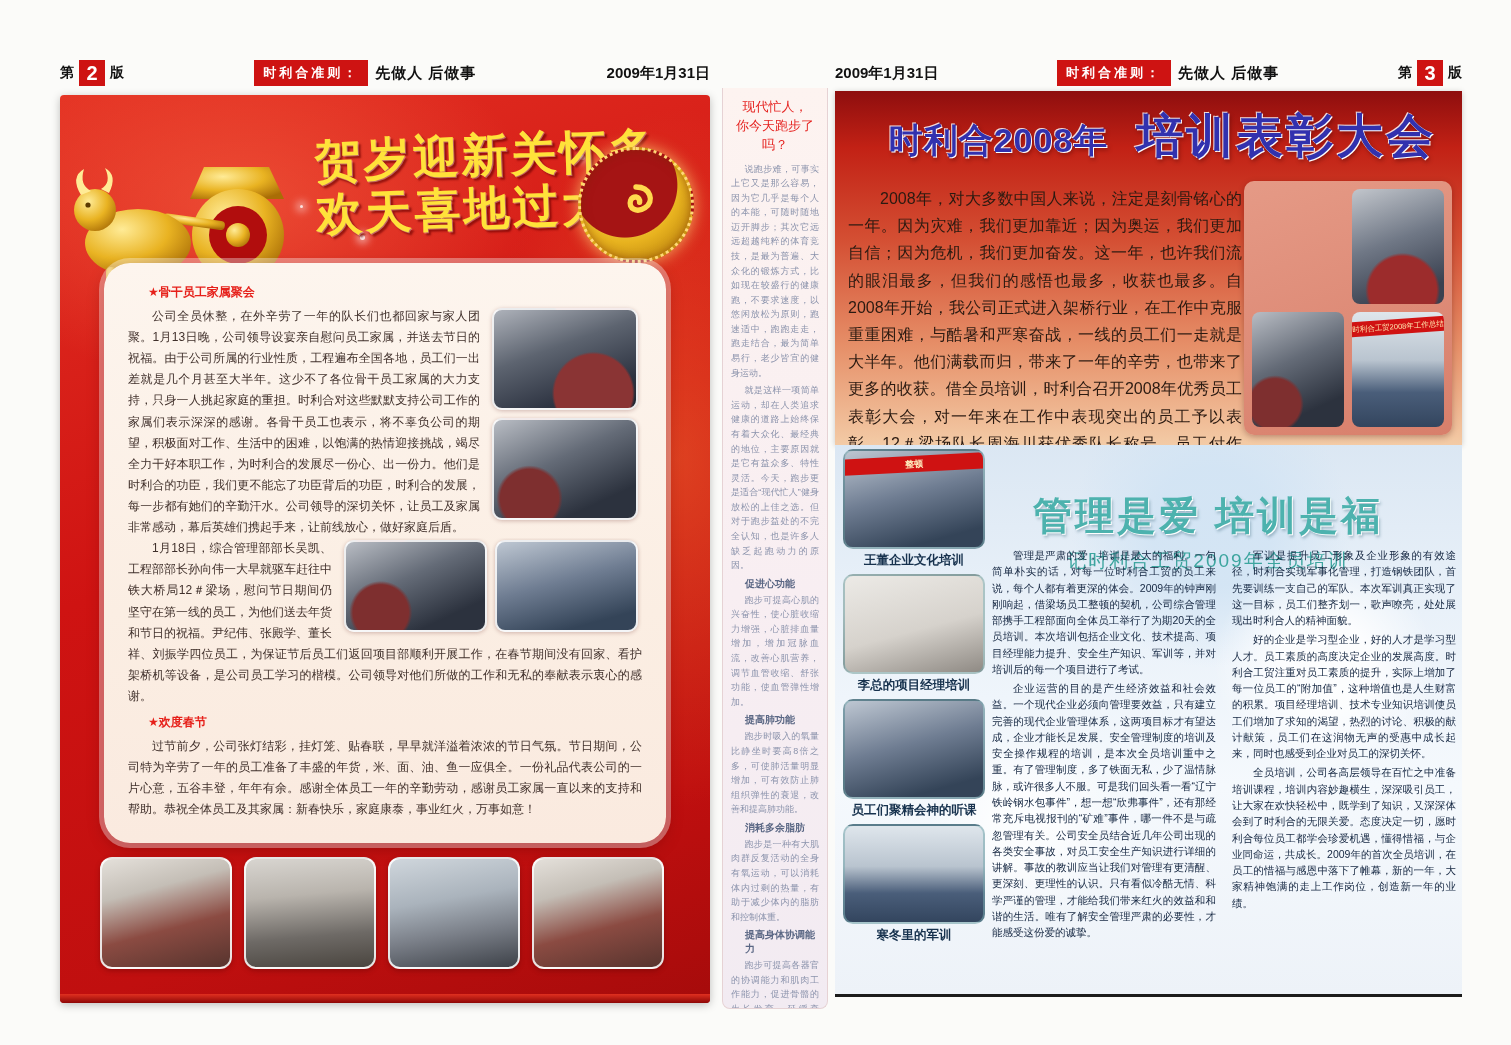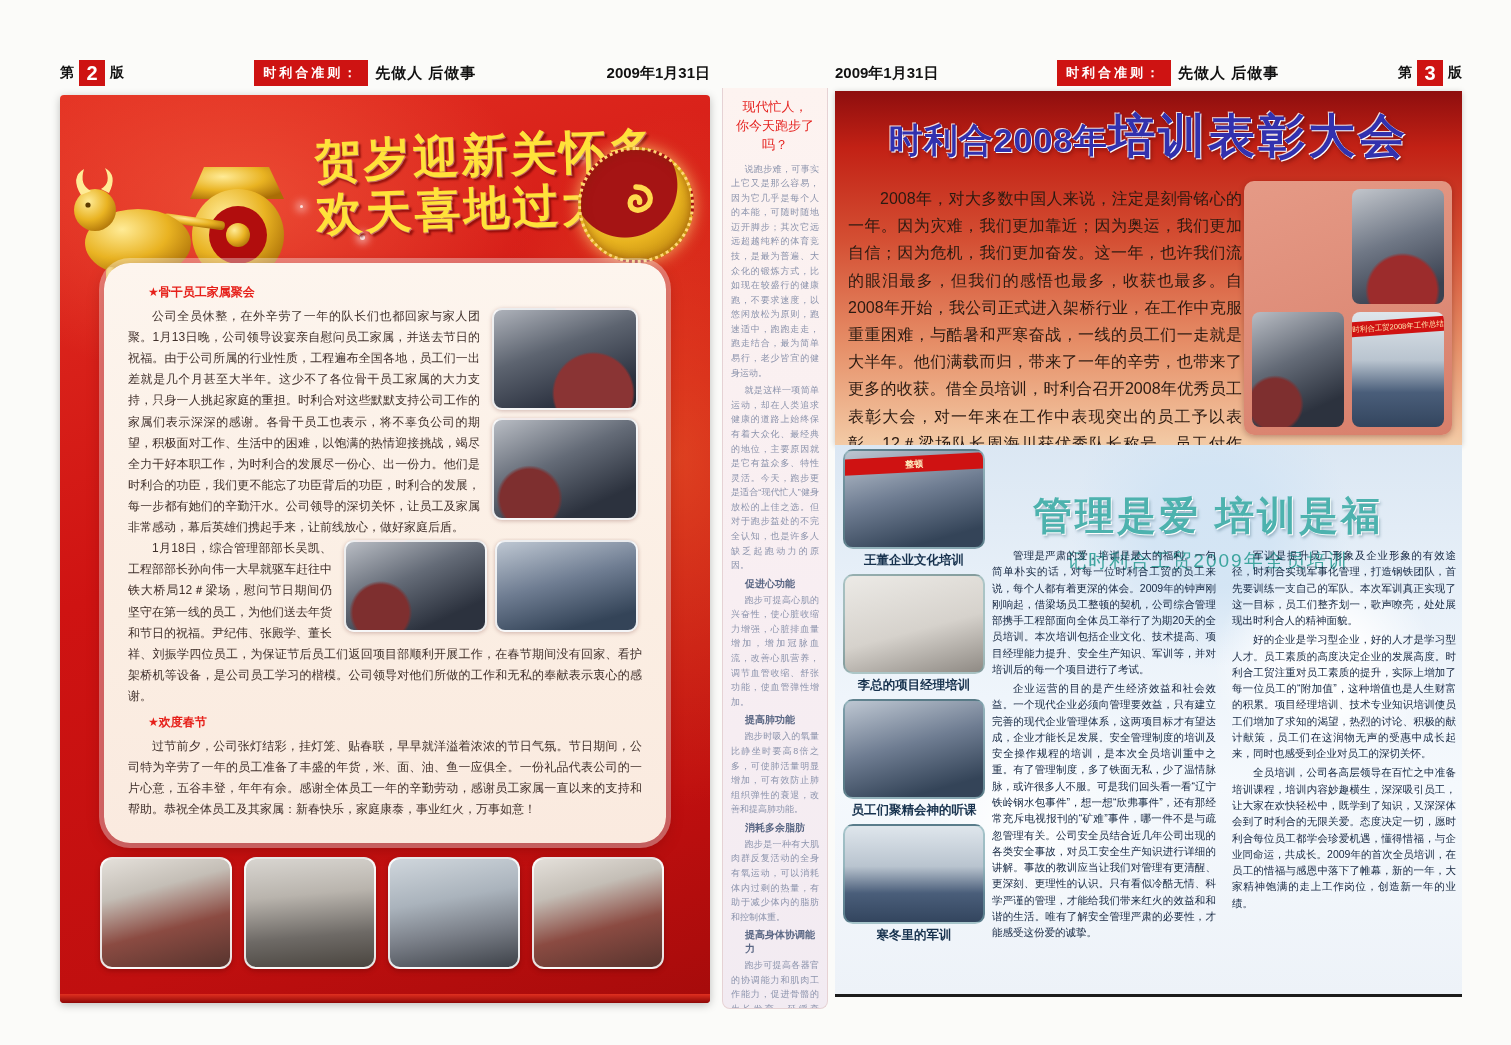--- a/index.html
+++ b/index.html
@@ -94,20 +94,21 @@
   .rp { position:absolute; left:835px; top:55px; width:627px; height:950px; }
   .rp-banner {
     position:absolute; left:0; top:36px; width:627px; height:354px; overflow:hidden;
     background:linear-gradient(180deg,#8e0e0e 0%, #c22115 16%, #d44f33 42%, #e68f68 72%, #f3cba6 100%);
     box-shadow:0 1px 6px rgba(0,0,0,.2);
   }
   .rp-headline { position:absolute; left:0; top:14px; width:100%; text-align:center; white-space:nowrap; }
   .hl-prefix, .hl-main {
     font-weight:bold; color:#3231ae;
     text-shadow:1px 1px 0 #fff, -1px -1px 0 rgba(255,255,255,.85), 2px 3px 4px rgba(60,0,0,.4);
+    margin-left:28px;
   }
   .hl-prefix { font-size:34px; letter-spacing:1px; }
   .hl-main { font-size:47px; letter-spacing:3px; }
   .rp-awbody { position:absolute; left:13px; top:94px; width:394px; }
   .rp-awbody p { font-size:16px; line-height:1.7; color:#2b1a11; text-align:justify; text-indent:2em; margin:0 0 4px; }
   .rp-collage {
     position:absolute; right:10px; top:90px; width:208px; height:254px;
     background:linear-gradient(160deg,#e59a86,#d87f6b); border-radius:10px; padding:8px;
     display:grid; grid-template-columns:1fr 1fr; grid-template-rows:1fr 1fr; gap:8px;
     box-shadow:0 2px 6px rgba(60,0,0,.3);

